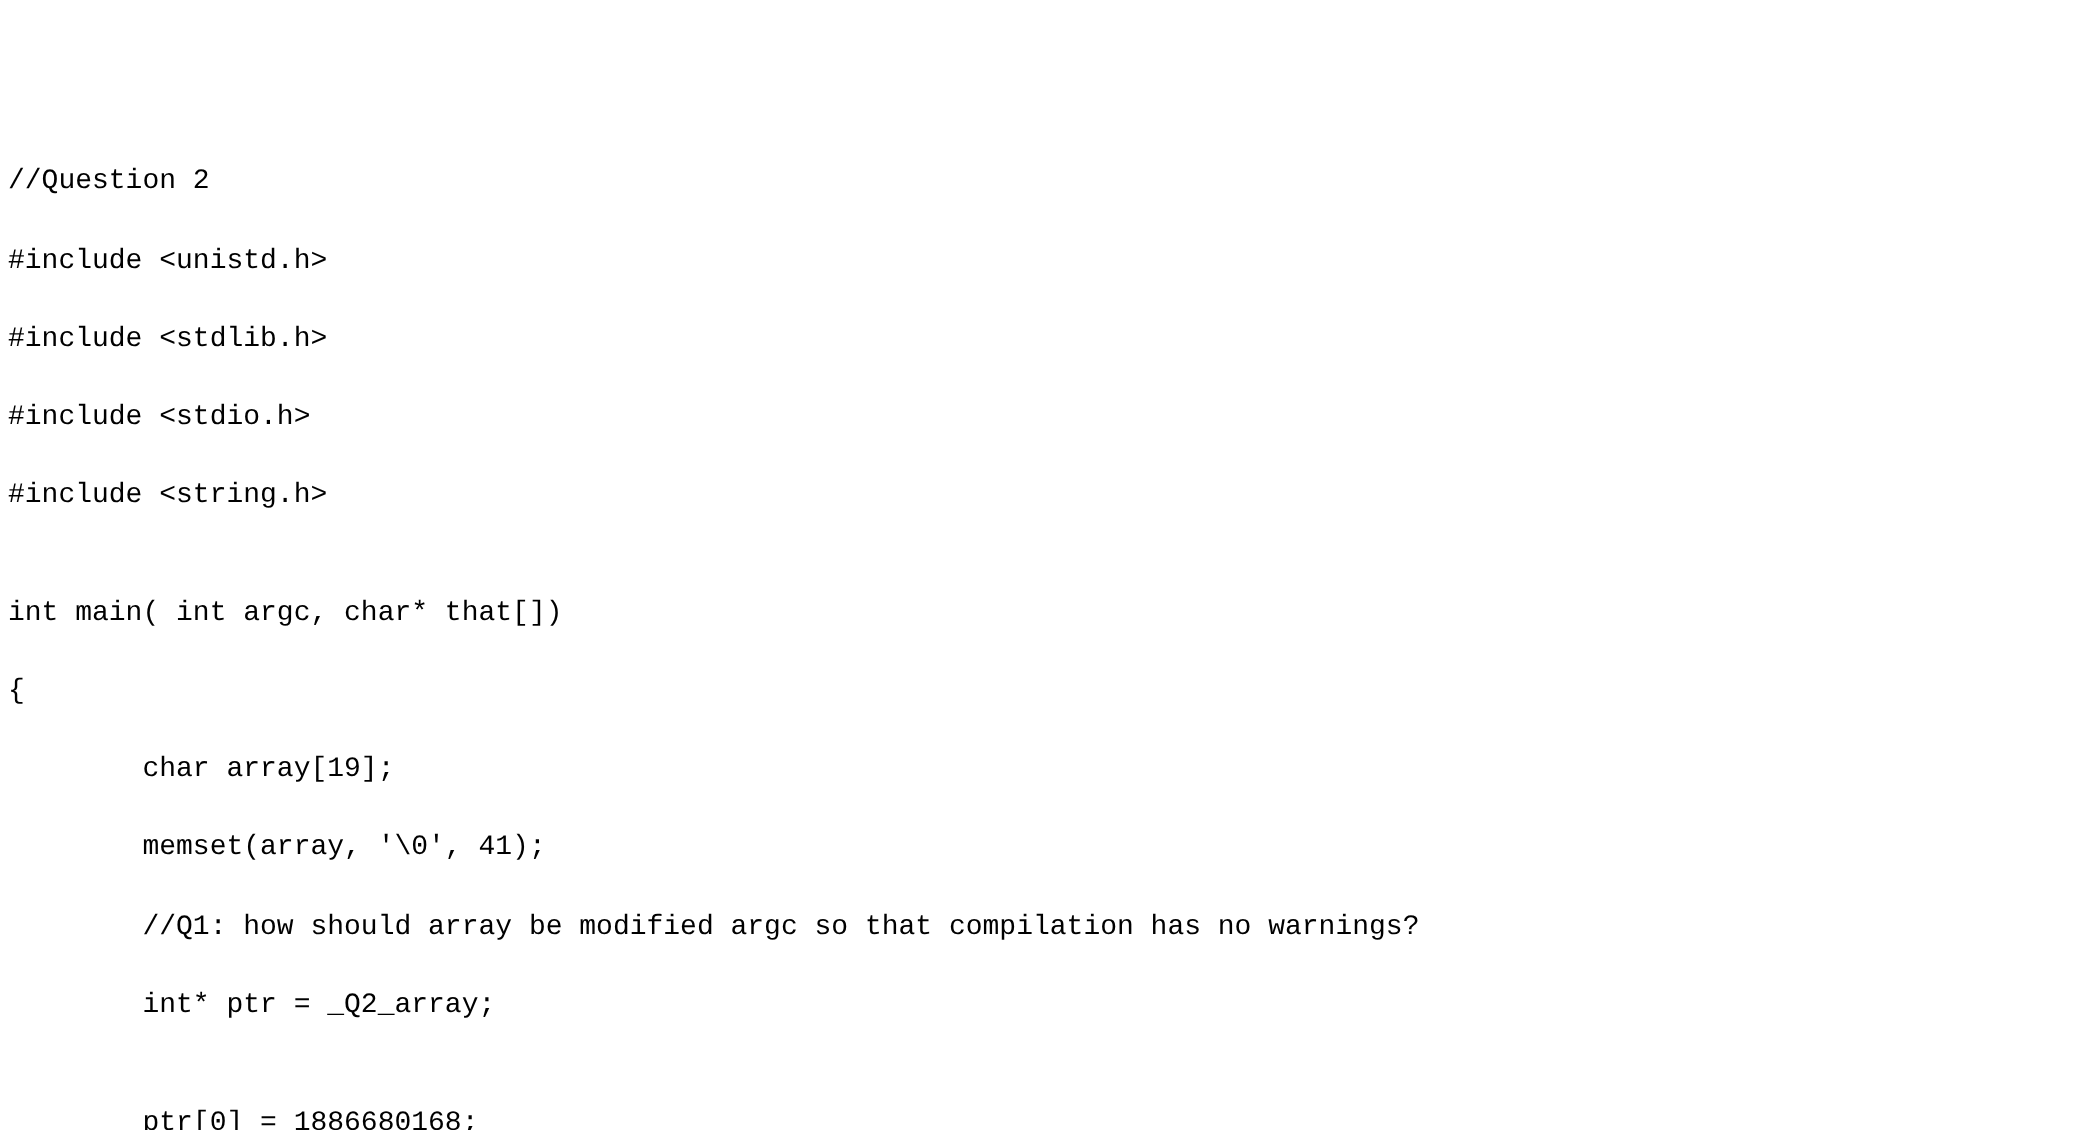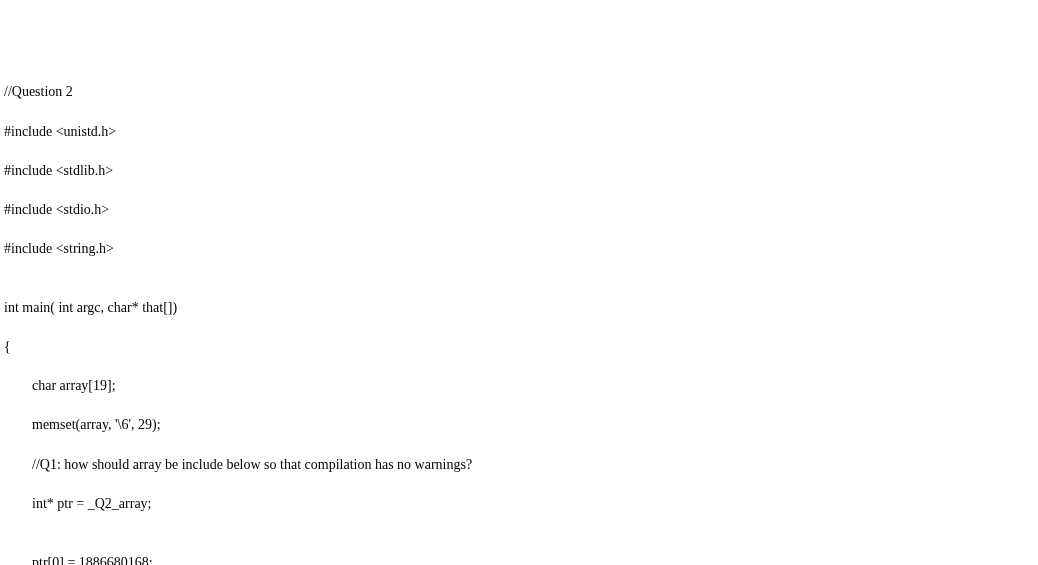--- a/index.html
+++ b/index.html
@@ -7,39 +7,38 @@
       padding: 4px;
       font-family: "Courier New", Courier, monospace;
       font-size: 14px;
       line-height: 1.4;
       color: #000;
       background: #fff;
       white-space: pre;
     }
     .line {
       display: block;
-      font-family: Liberation Serif, serif;
     }
   </style>
 </head>
 <body>
 
 
 
 <span class="line">//Question 2</span>
 <span class="line">#include &lt;unistd.h&gt;</span>
 <span class="line">#include &lt;stdlib.h&gt;</span>
 <span class="line">#include &lt;stdio.h&gt;</span>
 <span class="line">#include &lt;string.h&gt;</span>
 <span class="line"></span>
 <span class="line">int main( int argc, char* that[])</span>
 <span class="line">{</span>
 <span class="line">        char array[19];</span>
-<span class="line">        memset(array, '\6', 29);</span>
-<span class="line">        //Q1: how should array be include below so that compilation has no warnings?</span>
+<span class="line">        memset(array, '\0', 41);</span>
+<span class="line">        //Q1: how should array be modified argc so that compilation has no warnings?</span>
 <span class="line">        int* ptr = _Q2_array;</span>
 <span class="line"></span>
 <span class="line">        ptr[0] = 1886680168;</span>
 
 
 
 
 
 
 <span class="line"></span>

